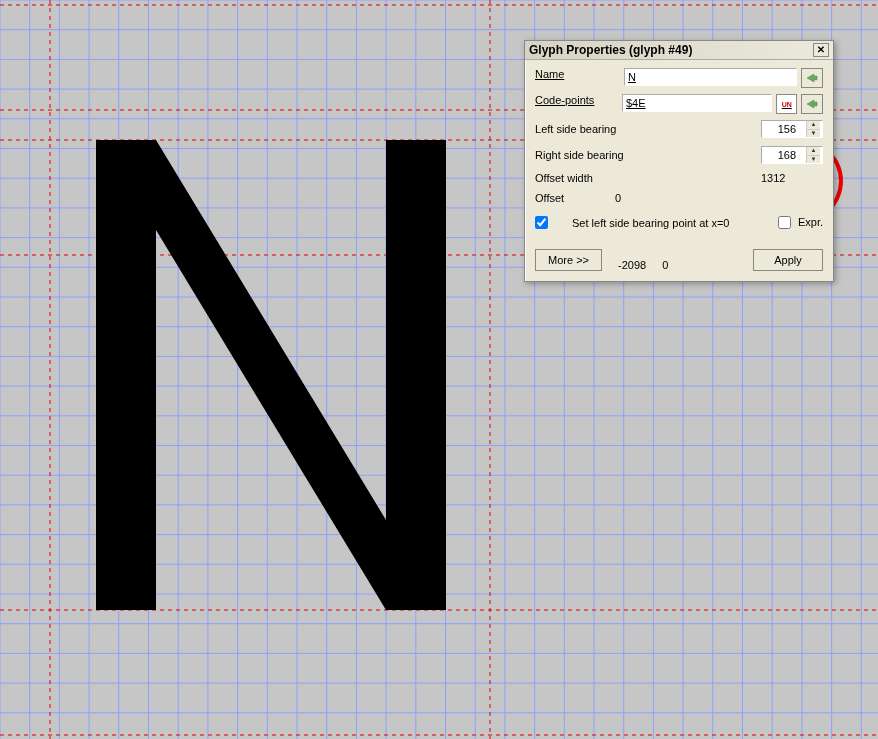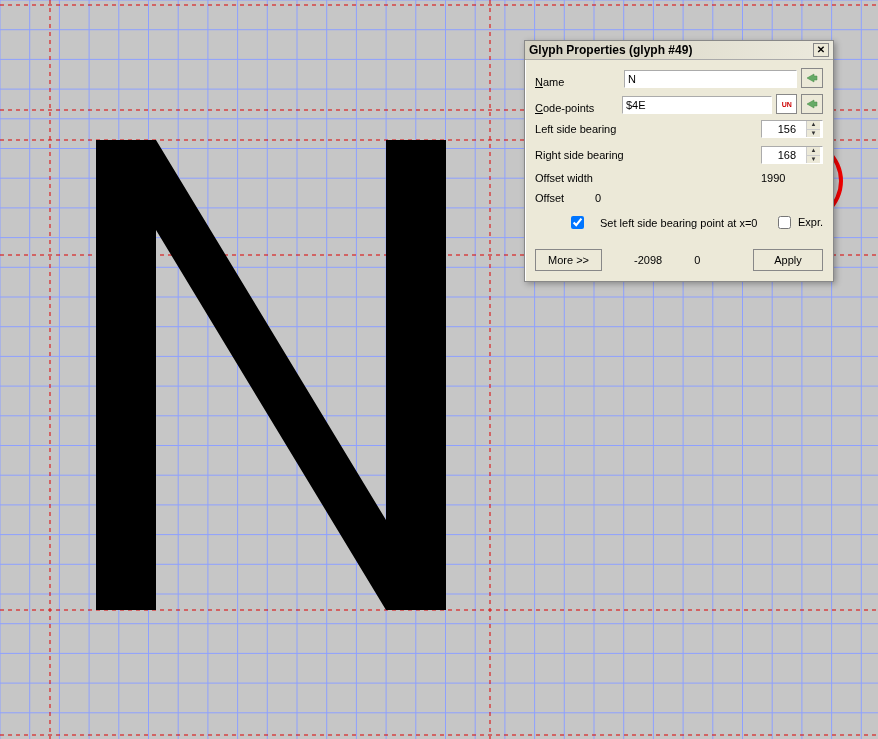--- a/index.html
+++ b/index.html
@@ -55,23 +55,24 @@
     font-size: 10px; line-height: 11px;
     text-align: center;
     cursor: pointer;
   }
 
   .body {
     padding: 8px 10px 10px 10px;
   }
   .row {
     display: flex;
-    align-items: flex-end;
+    align-items: flex-start;
     margin-bottom: 6px;
     gap: 4px;
+    text-decoration: underline;
   }
   .label {
     width: 85px;
   }
   .label .u { text-decoration: underline; }
   .textfield {
     flex: 1;
     height: 18px;
     border: 1px inset #fff;
     background: #fff;
@@ -81,21 +82,21 @@
   }
   .iconbtn {
     width: 22px; height: 20px;
     border: 1px solid #888;
     background: #ece9d8;
     display: flex; align-items: center; justify-content: center;
     cursor: pointer;
   }
   .descr { margin: 4px 0 10px 0; }
 
-  .numrow { display: flex; align-items: center; margin-bottom: 8px; }
+  .numrow { display: flex; align-items: center; margin-bottom: 8px; gap: 20px; }
   .numrow .nlabel { flex: 1; }
   .spinner {
     display: flex; align-items: center;
     border: 1px inset #fff; background: #fff;
     width: 62px; height: 18px;
   }
   .spinner input {
     border: none; width: 44px; height: 16px;
     text-align: right; padding-right: 10px;
     font-family: inherit; font-size: 11px;
@@ -105,26 +106,26 @@
     border-left: 1px solid #ccc;
   }
   .spinner .arrows div {
     flex: 1; font-size: 6px; line-height: 7px;
     text-align: center; cursor: pointer;
     color: #333; background: #ece9d8;
     border-bottom: 1px solid #ccc;
   }
   .spinner .arrows div:last-child { border-bottom: none; }
 
-  .chkrow { display: flex; align-items: center; margin-top: 8px; gap: 12px; margin-left: 36px; }
+  .chkrow { display: flex; align-items: center; margin-top: 8px; gap: 20px; }
   .chkrow input[type=checkbox] { margin: 0 4px 0 0; }
   .chkrow .exprlabel { margin-left: auto; display: flex; align-items: flex-start; gap: 3px; }
 
   .btnrow {
-    display: flex; align-items: center; margin-top: 20px; gap: 32px;
+    display: flex; align-items: flex-end; margin-top: 20px; gap: 16px;
   }
   .btn {
     padding: 4px 12px;
     border: 1px solid #888;
     background: #ece9d8;
     cursor: pointer;
     font-family: inherit; font-size: 11px;
     min-width: 60px;
   }
   .btn.apply { margin-left: auto; min-width: 70px; }
@@ -268,21 +269,21 @@
         <input value="168" style="">
         <div class="arrows">
           <div>▲</div>
           <div>▼</div>
         </div>
       </div>
     </div>
 
     <div class="numrow">
       <div class="nlabel">Offset width</div>
-      <div style="width:62px;text-align:left;">1990</div>
+      <div style="width:62px;text-align:left;">1312</div>
     </div>
 
     <div class="numrow" style="margin-bottom:12px;">
       <div style="width:60px;">Offset</div>
       <div>0</div>
     </div>
 
     <div class="chkrow">
       <input type="checkbox" checked="" style="">
       <span><span class="u">S</span>et left side bearing point at x=0</span>

